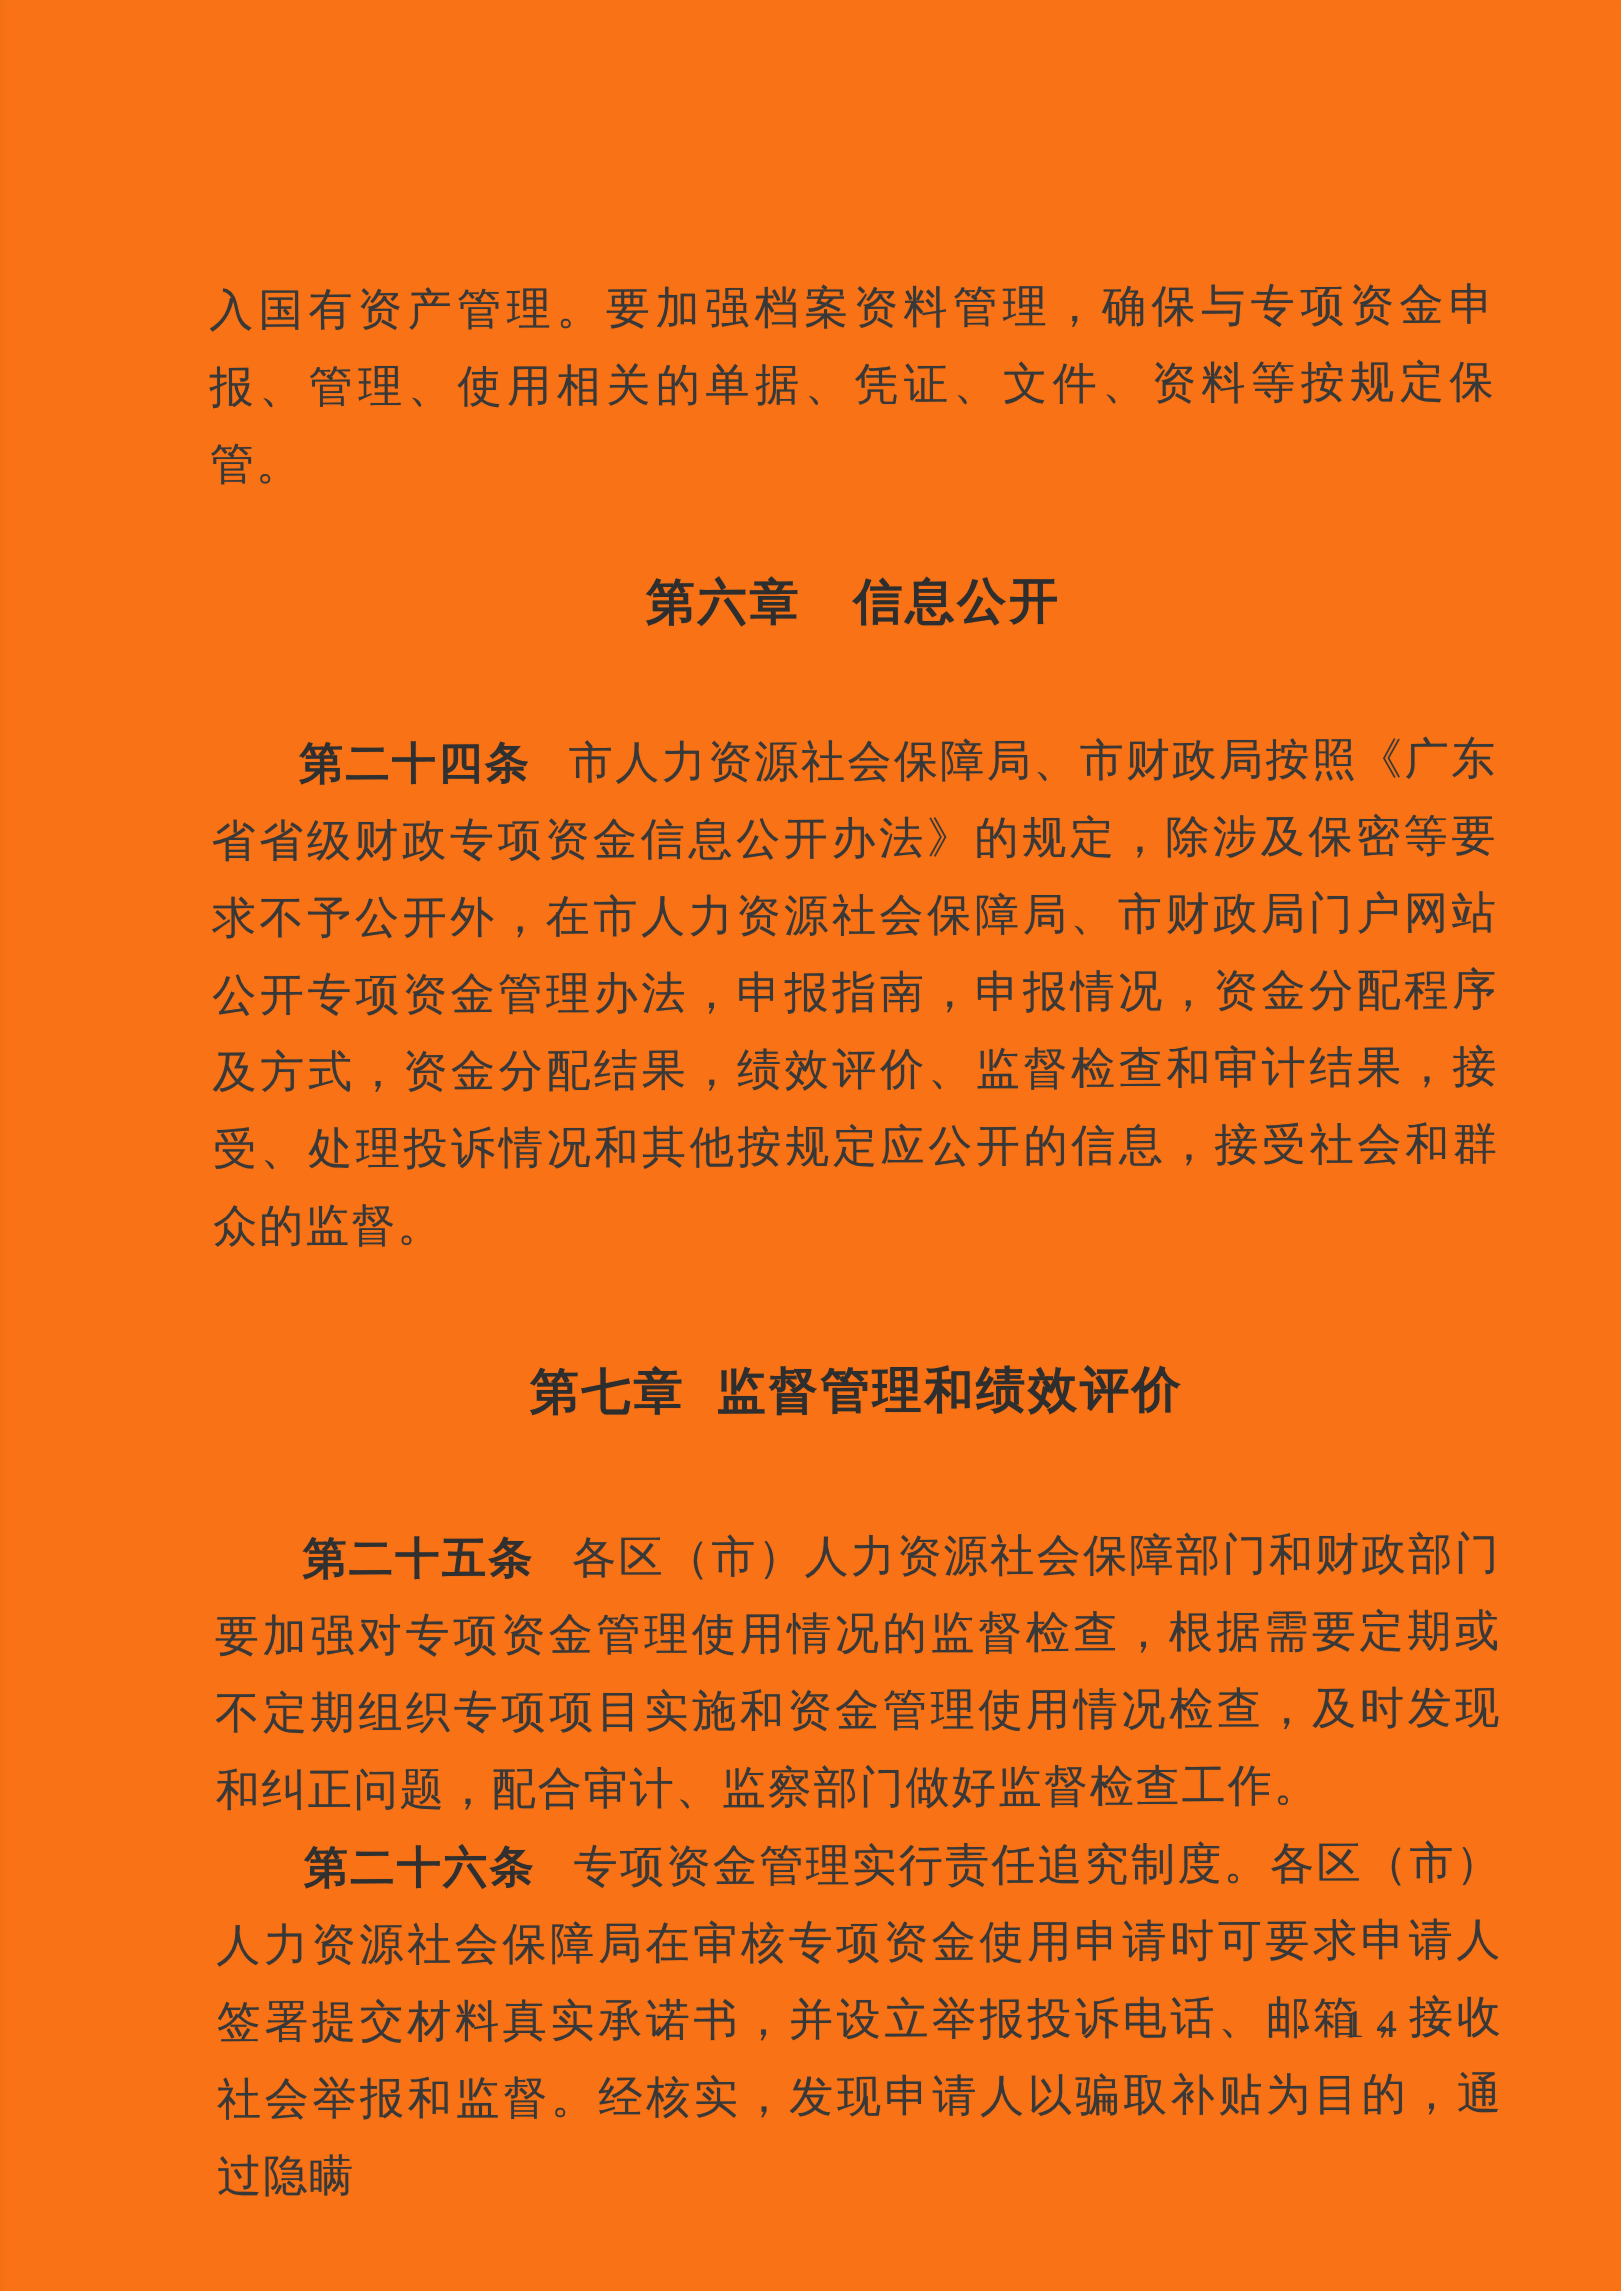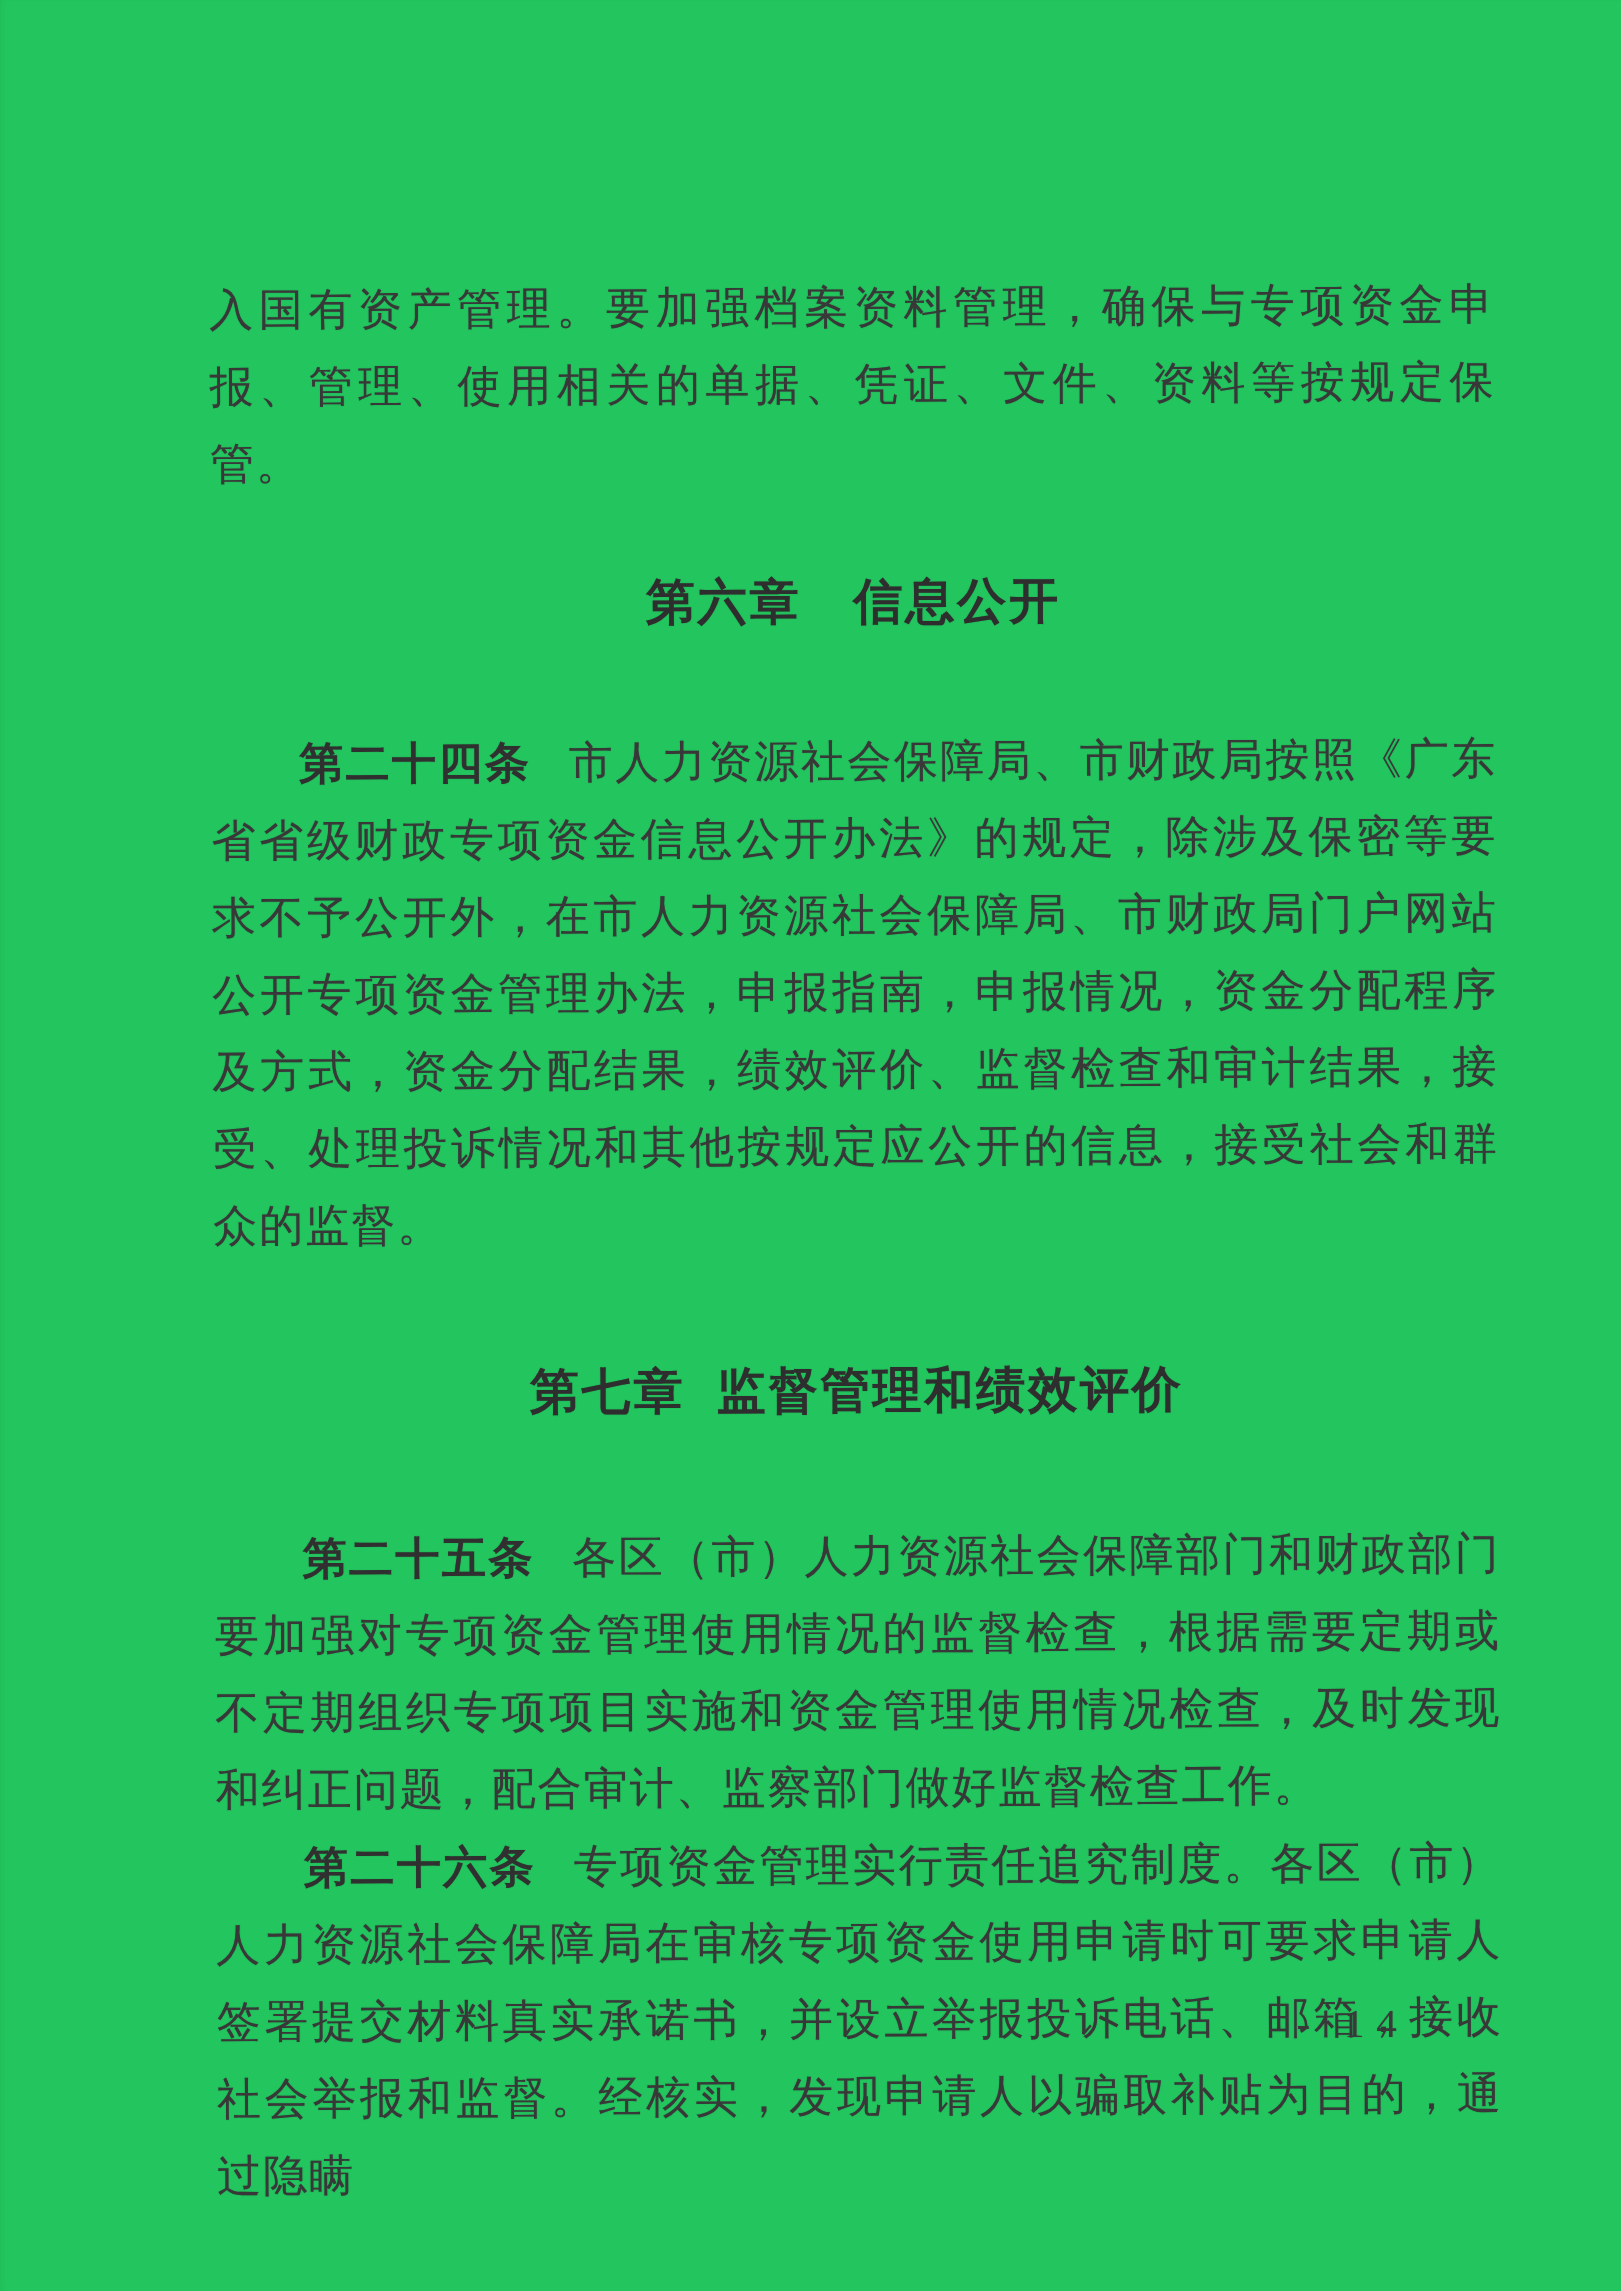--- a/index.html
+++ b/index.html
@@ -4,21 +4,21 @@
 <style>
   html, body {
     margin: 0;
     padding: 0;
     background: #ffffff;
   }
   .page {
     position: relative;
     width: 1621px;
     height: 2292px;
-    background: #22c55e;
+    background: #f97316;
     overflow: hidden;
     font-family: "Liberation Serif", serif;
     color: #383838;
     box-shadow: inset 3.9px 0 9.8px -5.9px rgba(0,0,0,0.10);
   }
   .content {
     position: absolute;
     left: 209px;
     top: 272px;
     width: 1286px;

